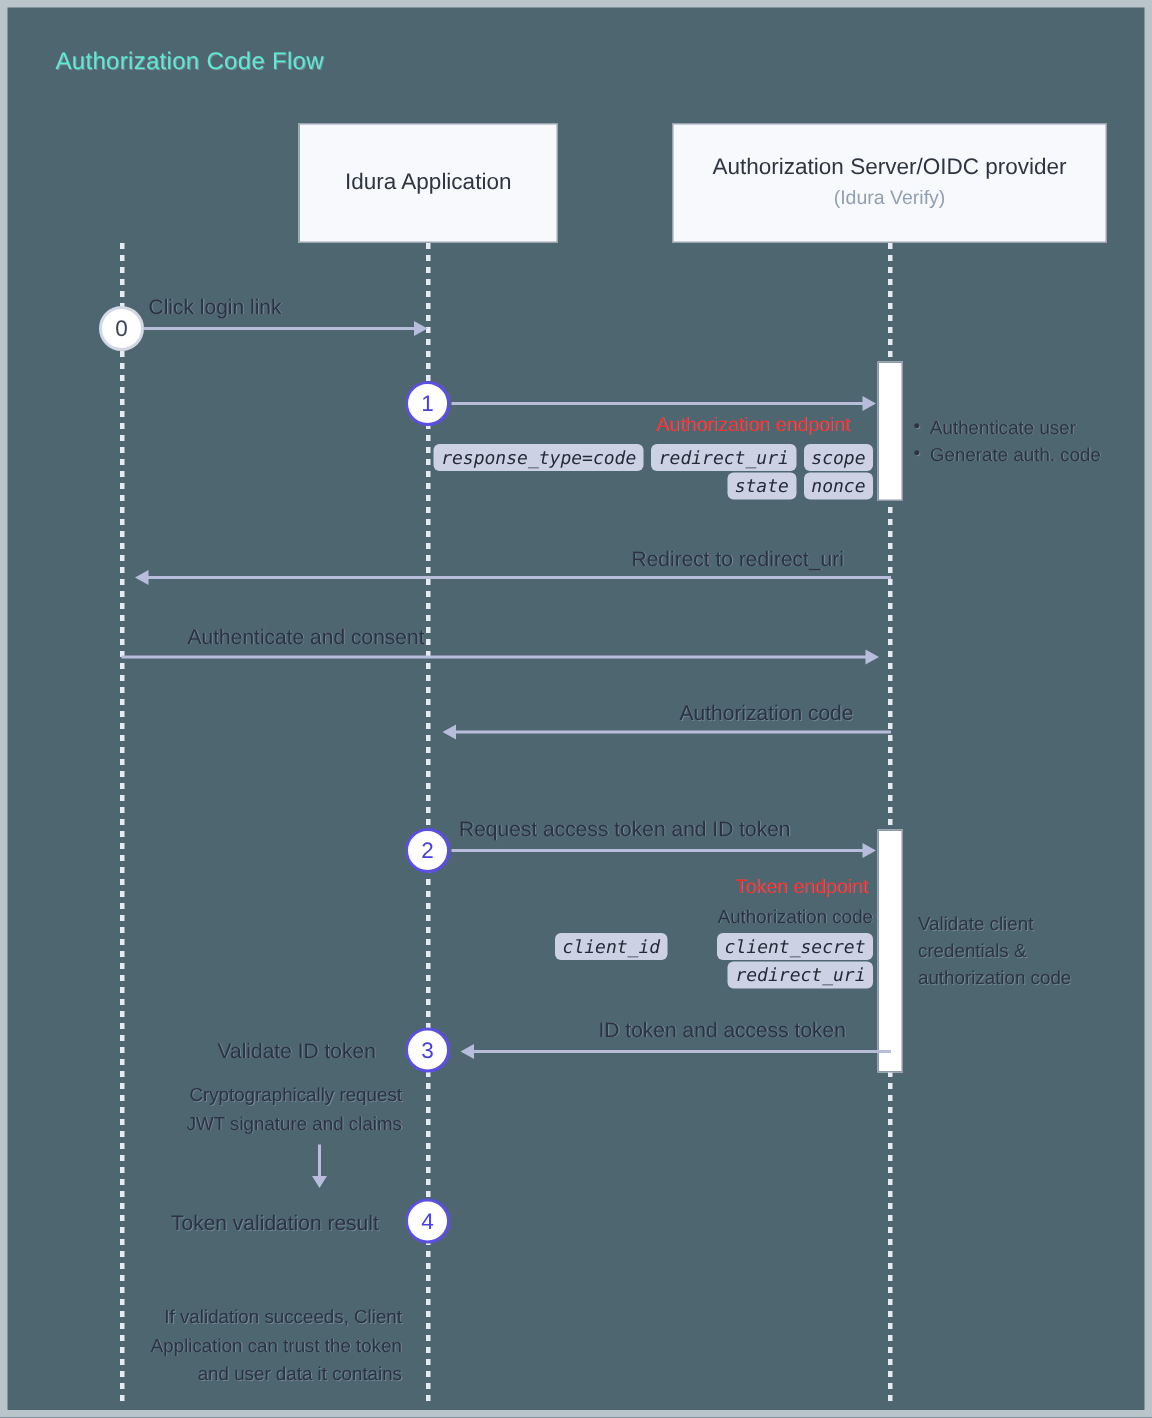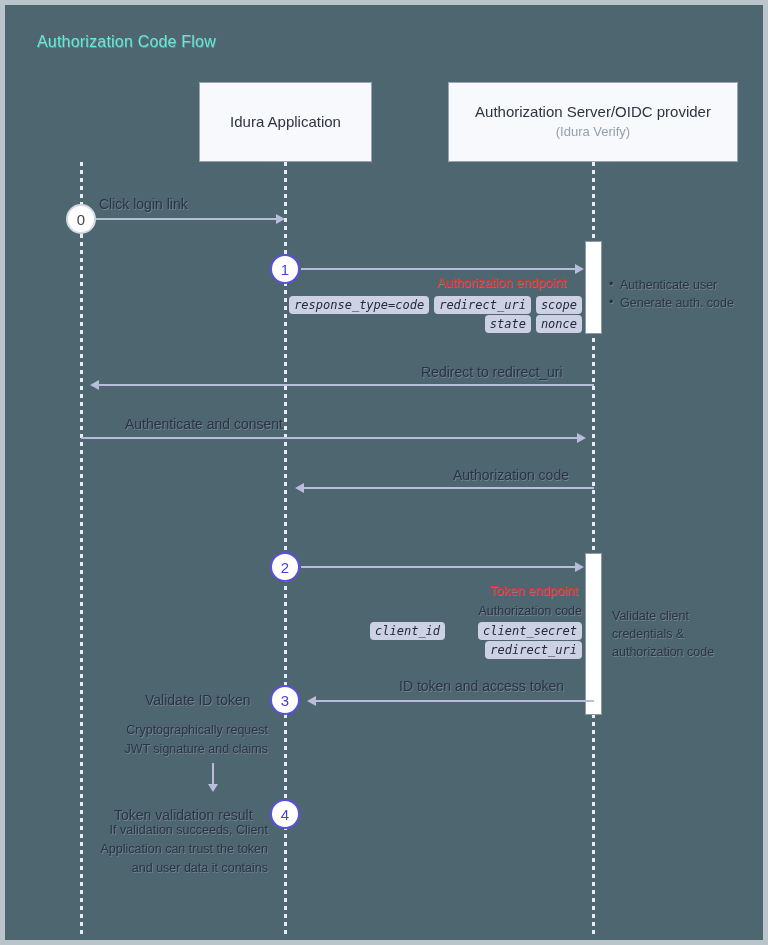--- a/index.html
+++ b/index.html
@@ -256,20 +256,21 @@
   <div class="abs msg-line" style="left:76px; top:432px; width:497px;"></div>
   <div class="abs arrow-head right" style="left:572px; top:428px;"></div>
 
   <div class="abs msg-label" style="left:448px; top:462px;">Authorization code</div>
   <div class="abs msg-line" style="left:298px; top:482px; width:291px;"></div>
   <div class="abs arrow-head left" style="left:290px; top:478px;"></div>
 
   <div class="abs badge" style="left:265px; top:547px;">
     <span>2</span>
   </div>
+  <div class="abs msg-label" style="left:301px; top:539px;">Request access token and ID token</div>
   <div class="abs msg-line" style="left:296px; top:561px; width:275px;"></div>
   <div class="abs arrow-head right" style="left:570px; top:557px;"></div>
 
   <div class="abs endpoint-label" style="left:485px; top:578px;">
     <span>Token endpoint</span>
   </div>
 
   <div class="abs plain-note" style="left:397px; top:599px; width:180px;">Authorization code</div>
 
   <div class="abs chip-row" style="left:325px; top:617px; width:252px;gap:33px;">
@@ -294,15 +295,15 @@
   <div class="abs self-note" style="left:95px; top:716px; width:168px;">Cryptographically request JWT signature and claims</div>
 
   <div class="abs down-arrow-stem" style="left:207px; top:758px; height:22px;"></div>
   <div class="abs down-arrow-head" style="left:203px; top:779px;"></div>
 
   <div class="abs badge" style="left:265px; top:794px;">
     <span>4</span>
   </div>
   <div class="abs msg-label" style="left:109px; top:802px;">Token validation result</div>
 
-  <div class="abs self-note" style="left:93px; top:816px; width:170px;">If validation succeeds, Client Application can trust the token and user data it contains</div>
+  <div class="abs self-note" style="left:93px; top:864px; width:170px;">If validation succeeds, Client Application can trust the token and user data it contains</div>
 
 </div>
 
 </body></html>

